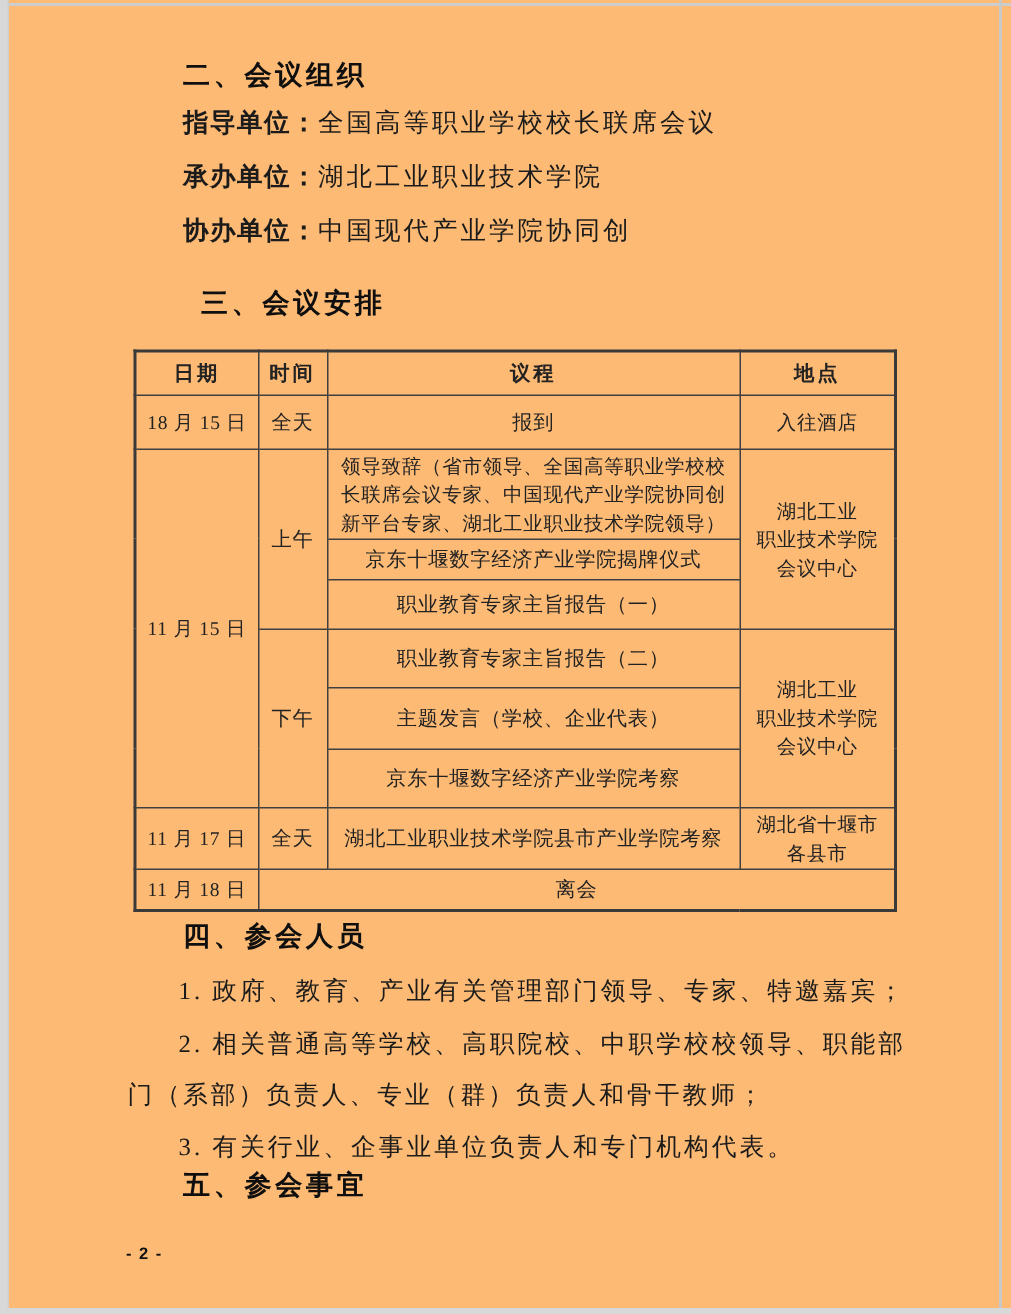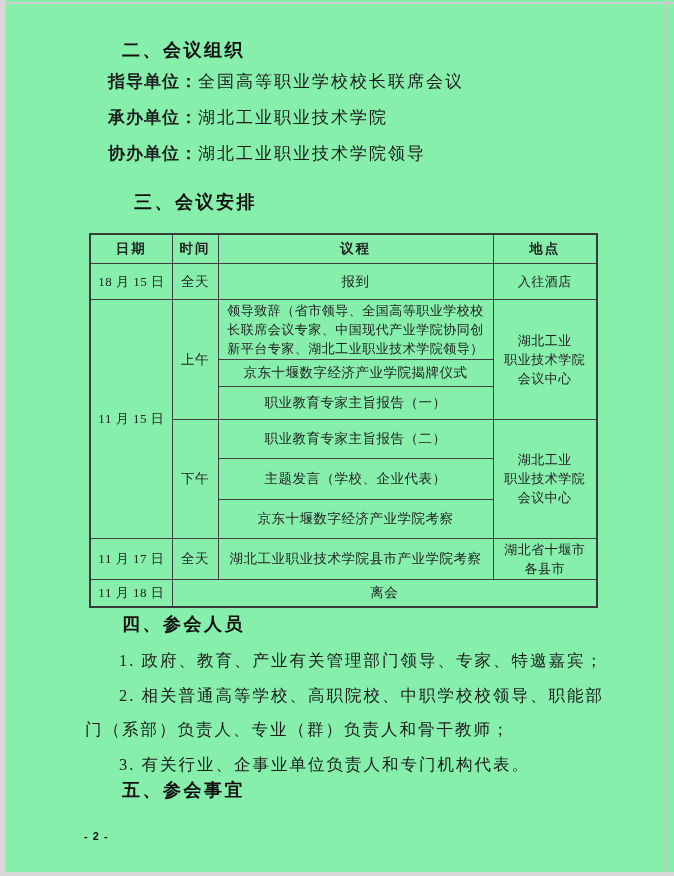--- a/index.html
+++ b/index.html
@@ -1,33 +1,33 @@
 <!DOCTYPE html>
 <html><head>
 <meta charset="utf-8">
 <style>
   html,body{margin:0;padding:0;background:#ffffff;}
   body{width:674px;height:876px;overflow:hidden;}
   .page{
-    position:relative;width:674px;height:876px;background:#86efac;
+    position:relative;width:674px;height:876px;background:#fdba74;
     font-family:"Liberation Serif","DejaVu Serif",serif;color:#1b1b1b;
   }
   
   .edge{position:absolute;}
   .edge-left{left:0;top:0;width:5px;height:876px;background:#d8d8d8;border-right:1px solid #cfcfcf;}
   .edge-top{left:5px;top:2px;width:669px;height:2px;background:#cdcdcd;}
   .edge-right{left:666px;top:0;width:2px;height:876px;background:#c8c8c8;}
   .edge-bottom{left:0;top:872px;width:674px;height:4px;background:#d8d8d8;}
 
   .sec-heading{
     position:absolute;left:122px;margin:0;
     font-family:"Liberation Sans","DejaVu Sans",sans-serif;
     font-size:18px;font-weight:bold;letter-spacing:2.5px;color:#0f0f0f;line-height:21px;
   }
-  .org-list{position:absolute;left:108px;top:64px;width:480px;}
+  .org-list{position:absolute;left:122px;top:64px;width:480px;}
   .org-item{margin:0;font-size:17px;line-height:36px;letter-spacing:1.5px;white-space:nowrap;}
   .org-label{font-weight:bold;letter-spacing:1px;}
   .org-value{letter-spacing:2px;}
 
   table.schedule{
     position:absolute;left:89px;top:233px;width:507px;
     border-collapse:collapse;table-layout:fixed;
     font-size:13.5px;color:#222;
   }
   table.schedule th,table.schedule td{
@@ -67,21 +67,21 @@
   <h2 class="sec-heading" style="top:40px;">二、会议组织</h2>
 
   <div class="org-list">
     <p class="org-item">
       <span class="org-label">指导单位：</span><span class="org-value">全国高等职业学校校长联席会议</span>
     </p>
     <p class="org-item">
       <span class="org-label">承办单位：</span><span class="org-value">湖北工业职业技术学院</span>
     </p>
     <p class="org-item">
-      <span class="org-label">协办单位：</span><span class="org-value">湖北工业职业技术学院领导</span>
+      <span class="org-label">协办单位：</span><span class="org-value">中国现代产业学院协同创</span>
     </p>
   </div>
 
   <h2 class="sec-heading" style="top:192px;margin-left:12px;">三、会议安排</h2>
 
   <table class="schedule">
     <colgroup>
       <col style="width:82px">
         <col style="width:46px">
         <col style="width:275px">

